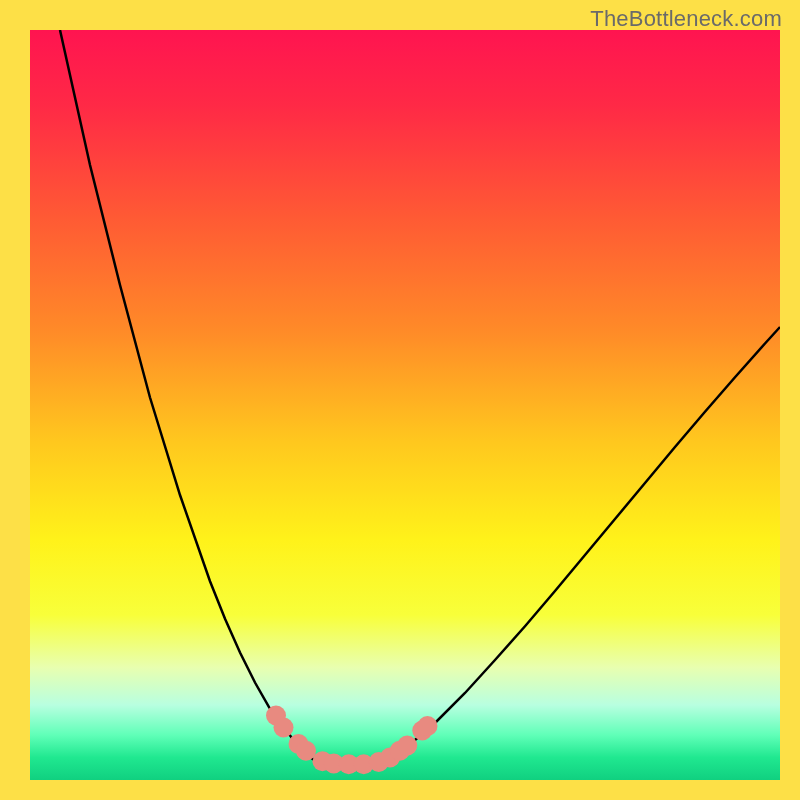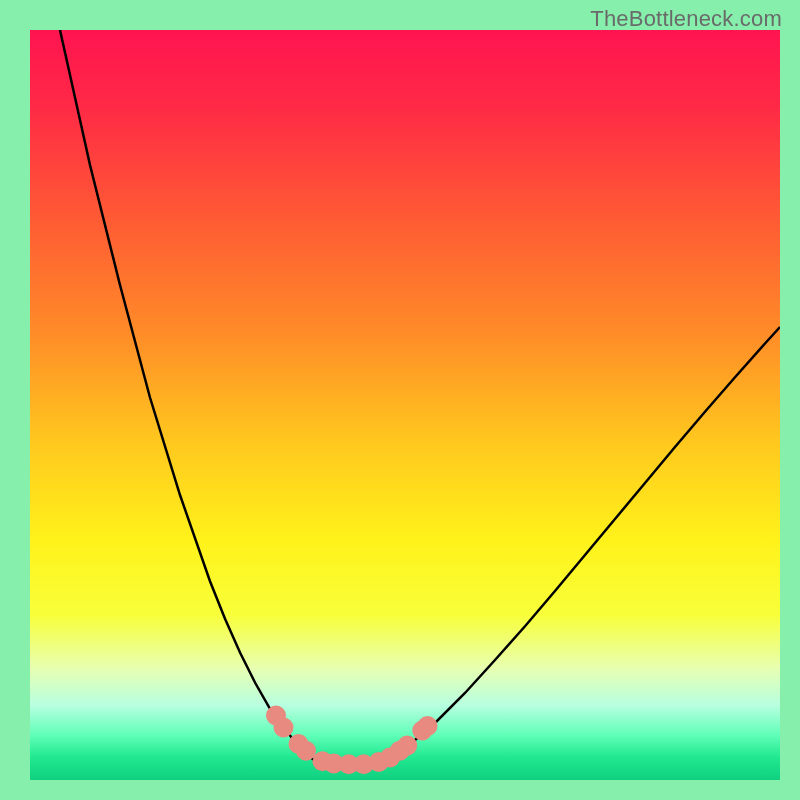--- a/index.html
+++ b/index.html
@@ -8,21 +8,21 @@
     width: 800px;
     height: 800px;
     background: #000;
     position: relative;
     font-family: Arial, Helvetica, sans-serif;
   }
   .frame {
     position: absolute;
     width: 800px;
     height: 800px;
-    background: #86efac;
+    background: #fde047;
   }
   .plot {
     position: absolute;
     left: 30px;
     top: 30px;
     width: 750px;
     height: 750px;
     overflow: hidden;
   }
   .watermark {

